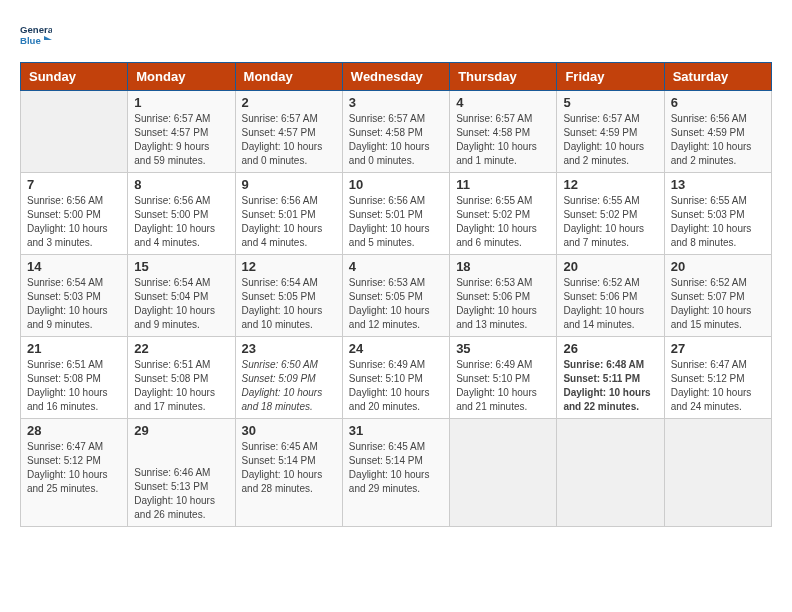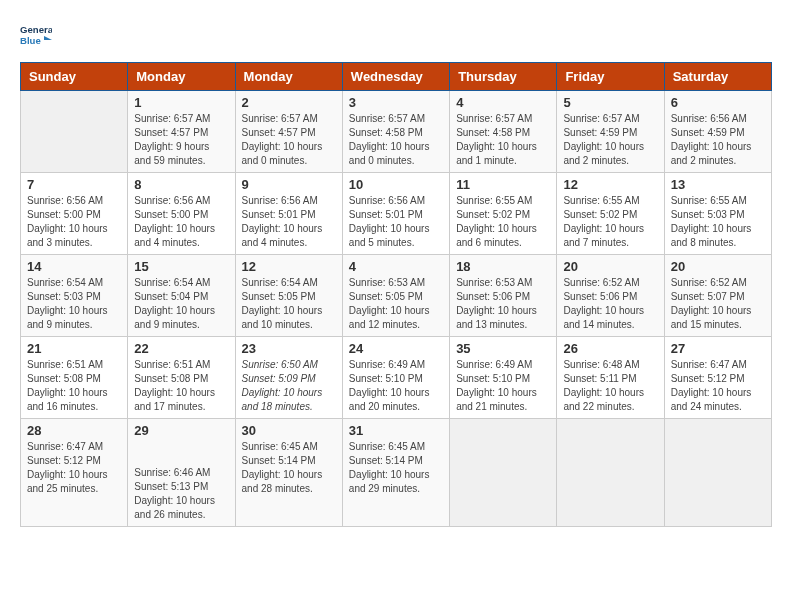--- a/index.html
+++ b/index.html
@@ -289,21 +289,21 @@
         </td>
         <td>
           <span class="day-number">35</span>
           <div class="day-info" style="white-space: pre-line;">Sunrise: 6:49 AM
 Sunset: 5:10 PM
 Daylight: 10 hours
 and 21 minutes.</div>
         </td>
         <td>
           <span class="day-number">26</span>
-          <div class="day-info" style="white-space: pre-line;">Sunrise: 6:48 AM
+          <div class="day-info" style="white-space: pre-line; font-weight: bold;">Sunrise: 6:48 AM
 Sunset: 5:11 PM
 Daylight: 10 hours
 and 22 minutes.</div>
         </td>
         <td>
           <span class="day-number">27</span>
           <div class="day-info" style="white-space: pre-line;">Sunrise: 6:47 AM
 Sunset: 5:12 PM
 Daylight: 10 hours
 and 24 minutes.</div>

